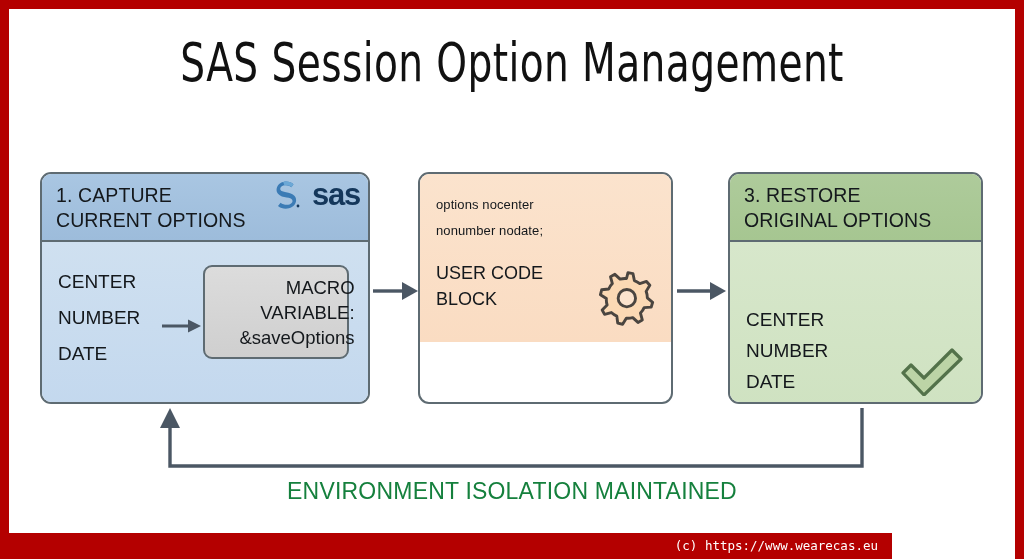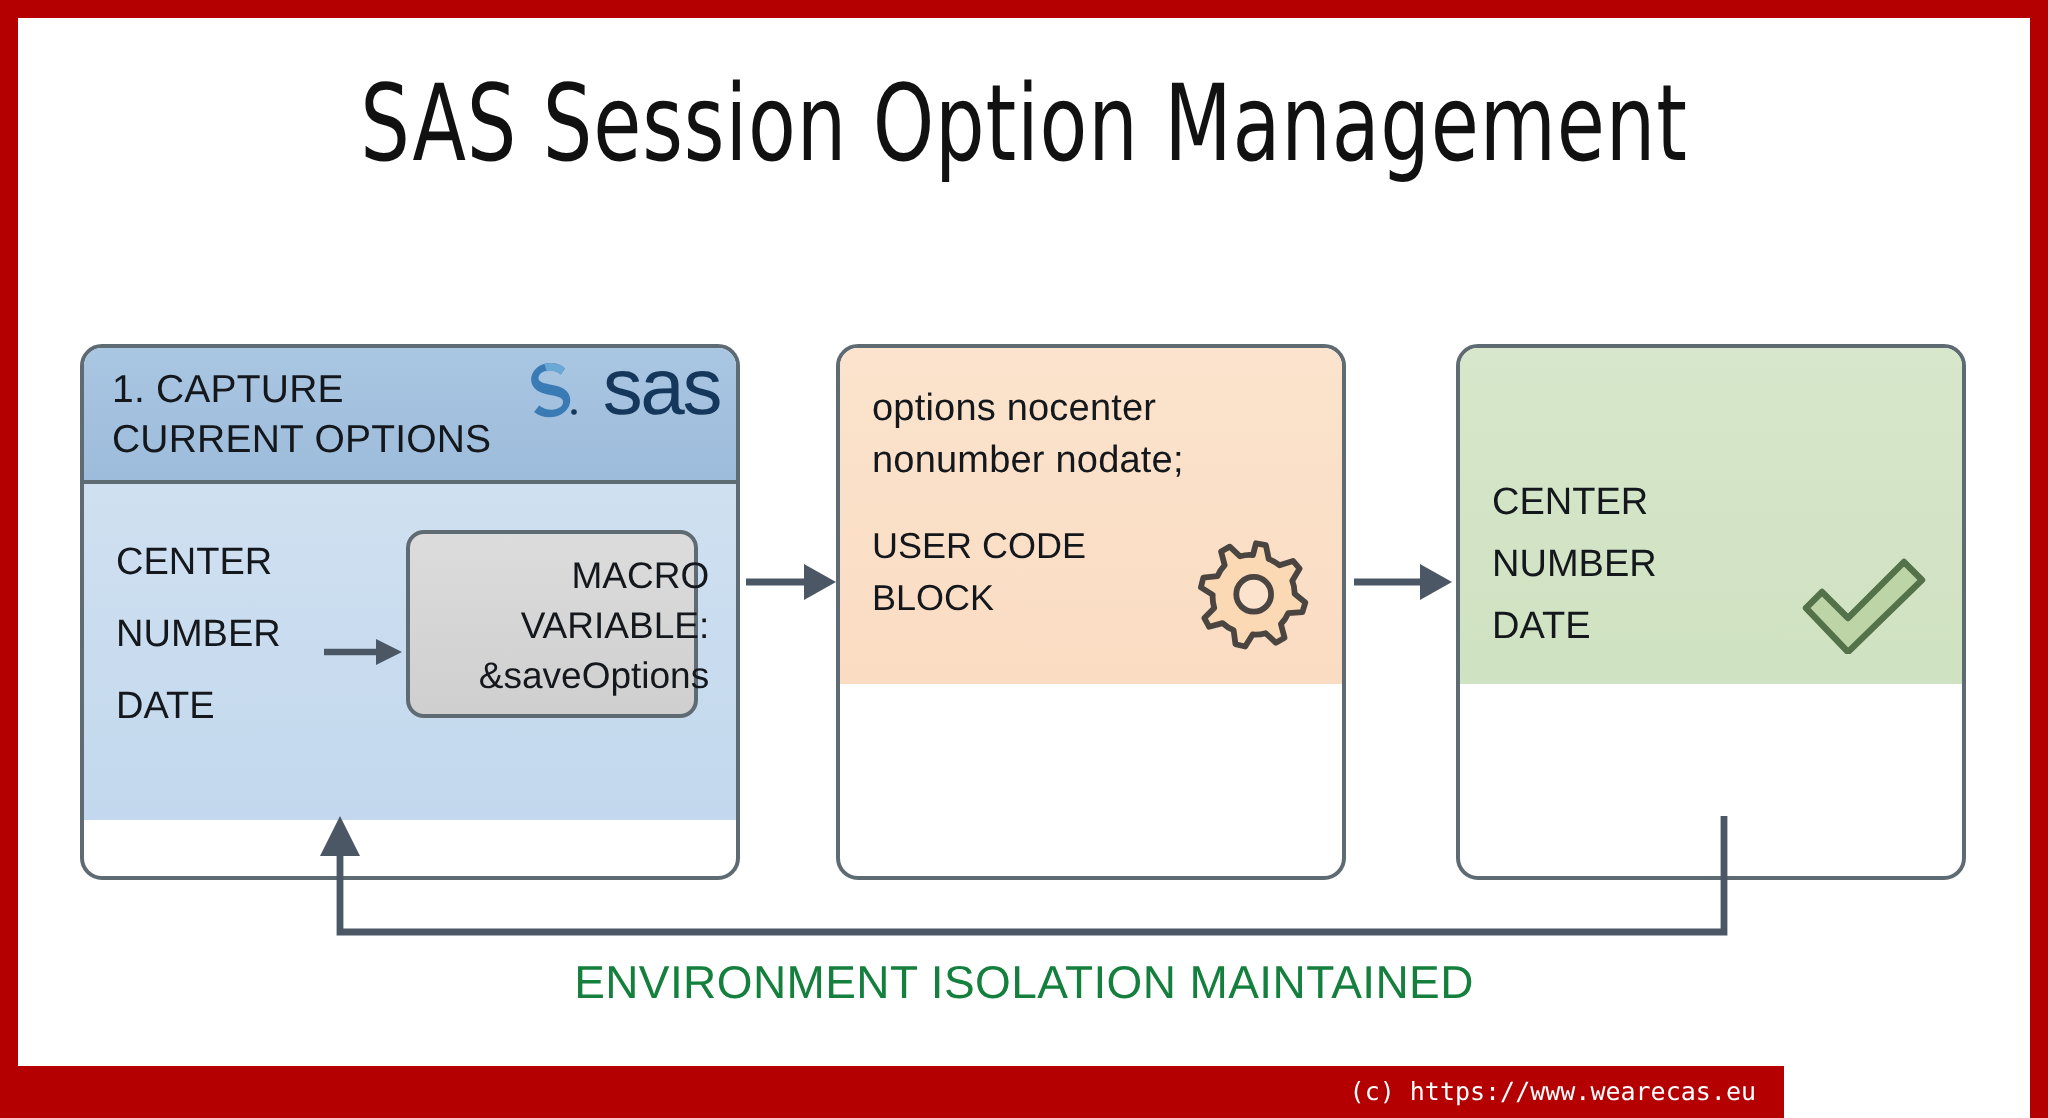--- a/index.html
+++ b/index.html
@@ -54,21 +54,21 @@
     color: #111111;
     transform: scaleX(0.82);
     letter-spacing: 0.5px;
     white-space: nowrap;
   }
 
   
   .stage {
     position: absolute;
     top: 172px;
-    height: 268px;
+    height: 232px;
     border: 2px solid #5e6b72;
     border-radius: 11px;
     box-sizing: border-box;
     overflow: hidden;
   }
   .stage-header {
     height: 68px;
     box-sizing: border-box;
     border-bottom: 2px solid #5e6b72;
     position: relative;
@@ -81,21 +81,21 @@
     white-space: pre-line;
     letter-spacing: 0.1px;
   }
   .stage-body {
     position: relative;
     height: 168px;
     padding: 14px 14px 0 16px;
     box-sizing: border-box;
   }
   .body-line {
-    font-size: 19px;
+    font-size: 13px;
     color: #14181c;
     line-height: 26px;
     white-space: pre-line;
     letter-spacing: 0.1px;
   }
 
   
   #stage-1 { left: 40px; width: 330px; }
   #stage-1 .stage-header { background: linear-gradient(180deg,#a9c6e2 0%, #9dbcdb 100%); }
   #stage-1 .stage-body   { background: linear-gradient(180deg,#cfe0f0 0%, #c3d8ee 100%); }
@@ -141,22 +141,22 @@
   .sas-logo {
     position: absolute;
     right: 8px;
     top: 5px;
     display: flex;
     align-items: center;
     gap: 1px;
   }
   .sas-word {
     font-family: "Liberation Sans", sans-serif;
-    font-size: 40px;
-    font-weight: 400;
+    font-size: 31px;
+    font-weight: 700;
     color: #14375b;
     letter-spacing: -1.2px;
     line-height: 31px;
     margin-left: 11px;
   }
 
   
   #stage-2 { left: 418px; width: 255px; }
   #stage-2 .stage-header { background: linear-gradient(180deg,#f2b278 0%, #eead73 100%); }
   #stage-2 .stage-body   { background: linear-gradient(180deg,#fbe3cd 0%, #fadcc2 100%); }
@@ -289,20 +289,24 @@
   </div>
 
   <div class="connector" id="arrow-2-3">
     <svg width="50" height="22" viewBox="0 0 50 22">
       <line x1="0" y1="11" x2="34" y2="11" stroke="#4b5764" stroke-width="3.4"></line>
       <polygon points="33,2 49,11 33,20" fill="#4b5764"></polygon>
     </svg>
   </div>
 
   <div class="stage" id="stage-3">
+    <div class="stage-header">
+      <div class="stage-header-text">3. RESTORE
+    ORIGINAL OPTIONS</div>
+    </div>
     <div class="stage-body">
       <div class="restore-list">CENTER
 NUMBER
 DATE</div>
       <div class="check-wrap">
         <svg width="66" height="52" viewBox="0 0 66 52">
           <path d="M4 29 L12 21 L25 34 L53 6 L62 15 L25 51 Z" fill="#bcd4a6" stroke="#53724a" stroke-width="3.2" stroke-linejoin="round"></path>
         </svg>
       </div>
     </div>

